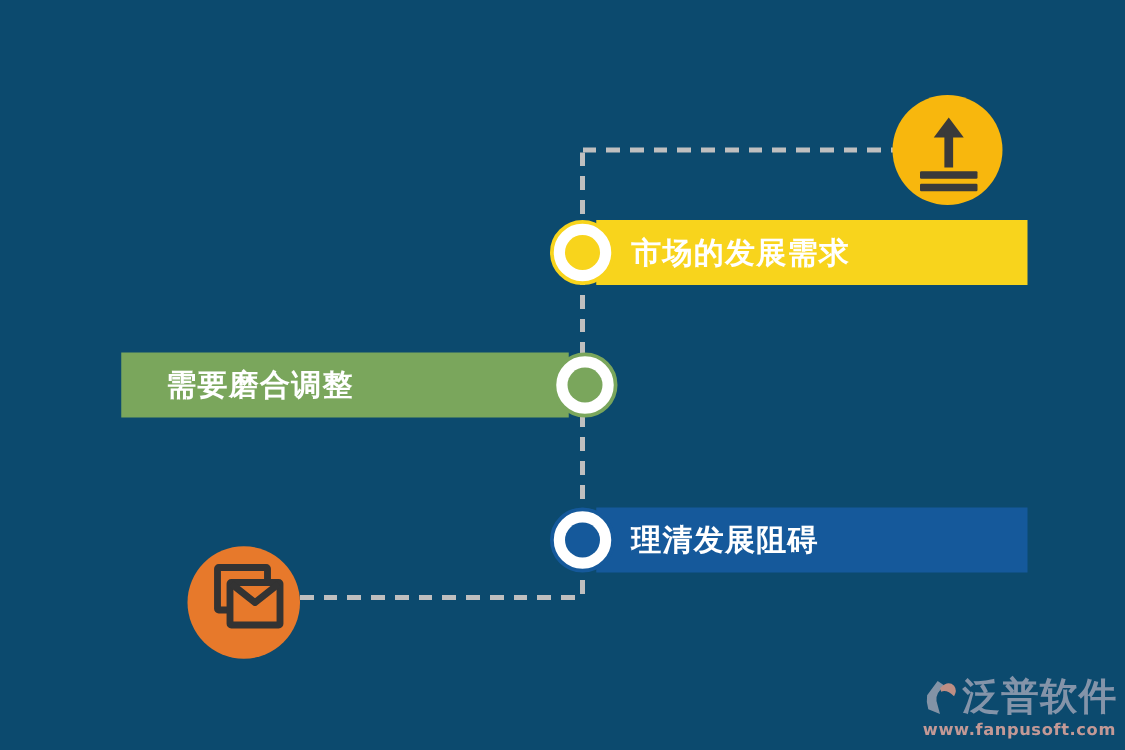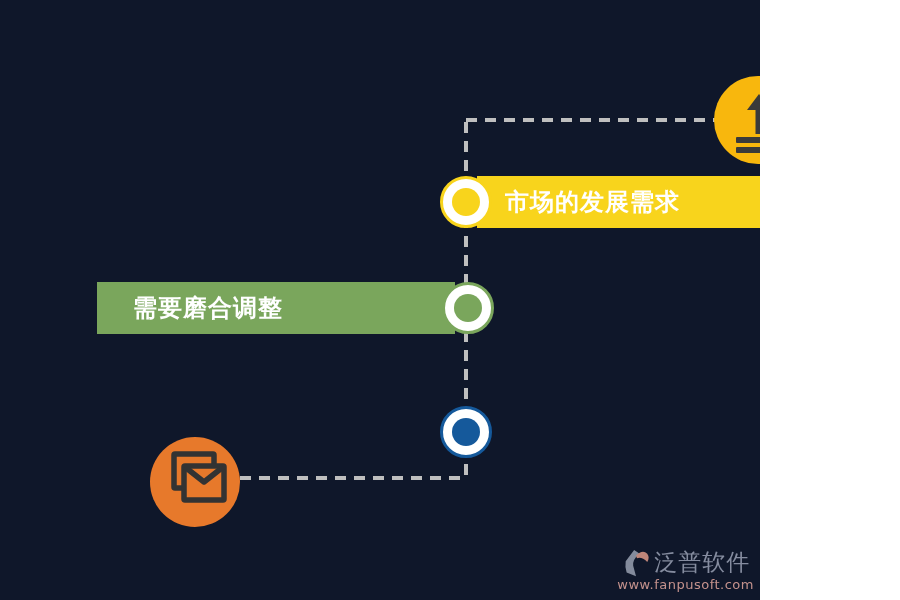--- a/index.html
+++ b/index.html
@@ -1,17 +1,17 @@
 <!DOCTYPE html>
 <html><head>
 <meta charset="utf-8">
 <style>
   html,body{margin:0;padding:0;background:#fff;}
   #stage{
-    position:relative;width:760px;height:600px;background:#0f172a;overflow:hidden;
+    position:relative;width:900px;height:600px;background:#0c4a6e;overflow:hidden;
     font-family:"DejaVu Sans","Liberation Sans",sans-serif;
   }
   
   .dash-v{
     position:absolute;width:4px;
     background-image:repeating-linear-gradient(to bottom,#bfbfbf 0,#bfbfbf 11px,transparent 11px,transparent 19px);
   }
   .dash-h{
     position:absolute;height:4px;
     background-image:repeating-linear-gradient(to right,#bfbfbf 0,#bfbfbf 11px,transparent 11px,transparent 19px);
@@ -34,22 +34,22 @@
   
   .icon-circle{
     position:absolute;border-radius:50%;
     display:flex;align-items:center;justify-content:center;
   }
   
   .watermark{
     position:absolute;right:6px;bottom:8px;text-align:center;opacity:0.85;
   }
   .brand-row{display:flex;align-items:center;justify-content:center;gap:3px;}
-  .brand-text{font-size:23px;font-weight:normal;letter-spacing:1px;}
-  .wm-url{font-size:13px;letter-spacing:0.5px;margin-top:-1px;}
+  .brand-text{font-size:30px;font-weight:bold;letter-spacing:1px;}
+  .wm-url{font-size:13px;letter-spacing:0.5px;margin-top:-1px;font-weight:bold;}
 </style>
 </head>
 <body>
 
 <div id="stage">
 
   <div class="dash-v" style="left:464px;top:122px;height:356px;"></div>
   <div class="dash-h" style="left:466px;top:118px;width:249px;"></div>
   <div class="dash-h" style="left:240px;top:476px;width:226px;"></div>
 
@@ -81,20 +81,23 @@
     <div class="dot" style="background-color: rgb(248, 212, 28);"></div>
   </div>
 
   <div class="bar bar-left" style="top: 282px; background-color: rgb(122, 166, 92);">
     <span>需要磨合调整</span>
   </div>
   <div class="marker" style="left: 442px; top: 282px; border-color: rgb(122, 166, 92);">
     <div class="dot" style="background-color: rgb(122, 166, 92);"></div>
   </div>
 
+  <div class="bar bar-right" style="top: 406px; background-color: rgb(21, 89, 155);">
+    <span>理清发展阻碍</span>
+  </div>
   <div class="marker" style="left: 440px; top: 406px; border-color: rgb(21, 89, 155);">
     <div class="dot" style="background-color: rgb(21, 89, 155);"></div>
   </div>
 
   <div class="watermark">
     <div class="brand-row">
       <svg width="30" height="30" viewBox="0 0 32 32">
         <path d="M5,14 L14,2 L20,6 Q12,12 13,19 L16,30 L6,26 Q4,20 5,14 Z" fill="#98A0B0"></path>
         <path d="M16,8 Q23,1 28,6 Q31,10 28,15 Q22,9 17,11 Z" fill="#DE9A88"></path>
       </svg>

